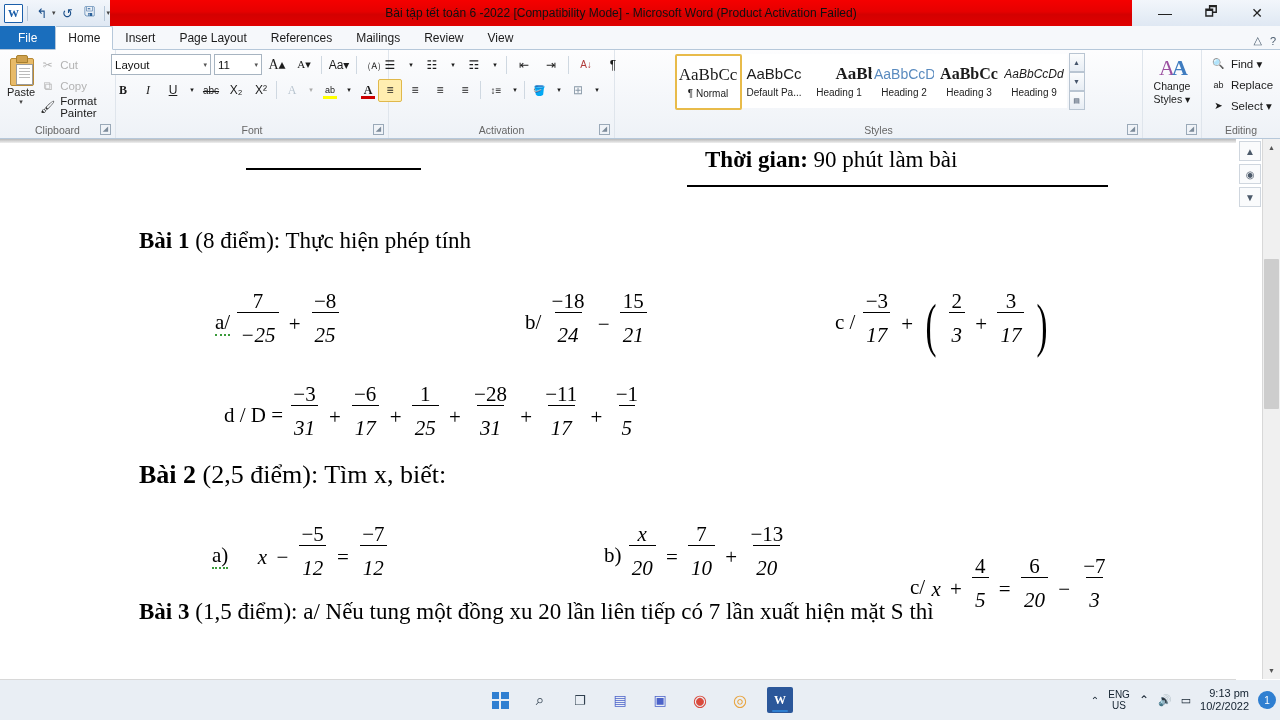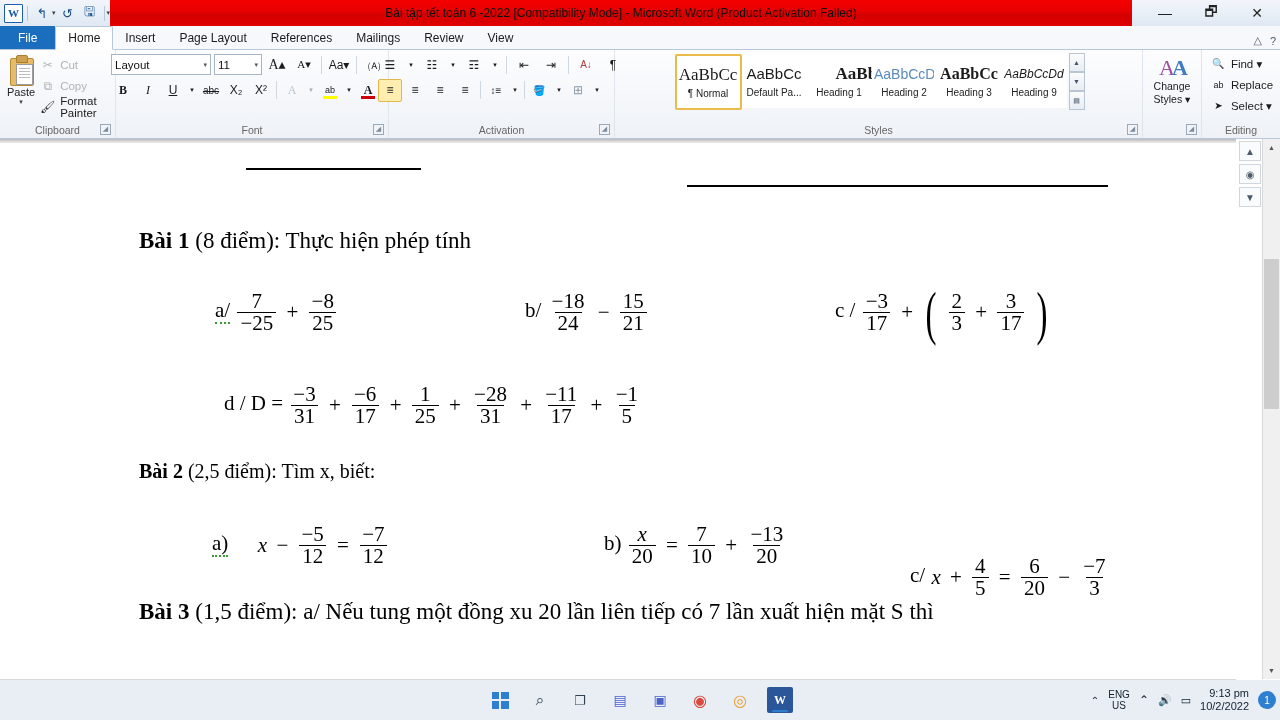--- a/index.html
+++ b/index.html
@@ -101,21 +101,21 @@
   .page{position:absolute;left:0;top:0;right:44px;bottom:0;background:#fff;overflow:hidden;}
   .ruler-top{position:absolute;left:0;right:0;top:0;height:4px;background:linear-gradient(#b9b9b9,#efefef);}
   .doc{position:absolute;left:0;top:0;right:0;bottom:0;font-family:"Liberation Serif", serif;color:#000;}
 
   .cutline{position:absolute;border-bottom:2px solid #000;}
   .txt{position:absolute;white-space:nowrap;}
   .b{font-weight:bold;}
 
   .frac{display:inline-flex;flex-direction:column;align-items:center;vertical-align:middle;margin:0 2px;}
   .frac .num{line-height:1.0;padding:0 3px;}
-  .frac .den{line-height:1.0;padding:0 3px;border-top:1.5px solid #000;}
+  .frac .den{line-height:1.0;padding:12px 3px;border-top:1.5px solid #000;font-style:italic;}
   .op{display:inline-block;vertical-align:middle;padding:0 3px;}
   .mvar{font-style:italic;display:inline-block;vertical-align:middle;padding:0 1px;}
   .paren{display:inline-block;vertical-align:middle;font-size:60px;line-height:42px;font-family:"Liberation Serif",serif;transform:scaleX(.55);}
 
   .squig{border-bottom:2px dotted #3a9a3a;}
 
   
   .vsb{position:absolute;right:0;top:0;bottom:18px;width:17px;background:#f0f0f0;border-left:1px solid #d8d8d8;}
   .vsb .thumb{position:absolute;left:1px;right:1px;top:120px;height:150px;background:#cdcdcd;border-radius:1px;}
   .vsb .ar{position:absolute;left:0;right:0;height:17px;display:flex;align-items:center;justify-content:center;font-size:7px;color:#555;background:#f0f0f0;}
@@ -391,20 +391,24 @@
       </div>
     </div>
   </div>
 
   <div class="docwrap">
     <div class="page">
       <div class="ruler-top"></div>
       <div class="doc">
 
         <div class="cutline" style="left:246px;top:29px;width:175px;"></div>
+        <div class="txt" style="left:705px;top:8px;font-size:23px;">
+          <span class="b">Thời gian:</span>
+          <span>90 phút làm bài</span>
+        </div>
         <div class="cutline" style="left:687px;top:46px;width:421px;"></div>
 
         <div class="txt" style="left:139px;top:89px;font-size:23px;">
           <span class="b">Bài 1</span>
           <span>(8 điểm): Thực hiện phép tính</span>
         </div>
 
         <div class="txt" style="left:215px;top:152px;font-size:21px;">
           <span class="squig">a/</span>
           <span class="frac">
@@ -477,21 +481,21 @@
             <span class="num">−11</span>
             <span class="den">17</span>
           </span>
           <span class="op">+</span>
           <span class="frac">
             <span class="num">−1</span>
             <span class="den">5</span>
           </span>
         </div>
 
-        <div class="txt" style="left:139px;top:321px;font-size:20px;">
+        <div class="txt" style="left:139px;top:321px;font-size:26px;">
           <span class="b">Bài 2</span>
           <span>(2,5 điểm): Tìm x, biết:</span>
         </div>
 
         <div class="txt" style="left:212px;top:385px;font-size:21px;">
           <span class="squig">a)</span>
           <span style="display:inline-block;width:18px;"></span>
           <span class="mvar">x</span>
           <span class="op">−</span>
           <span class="frac">

